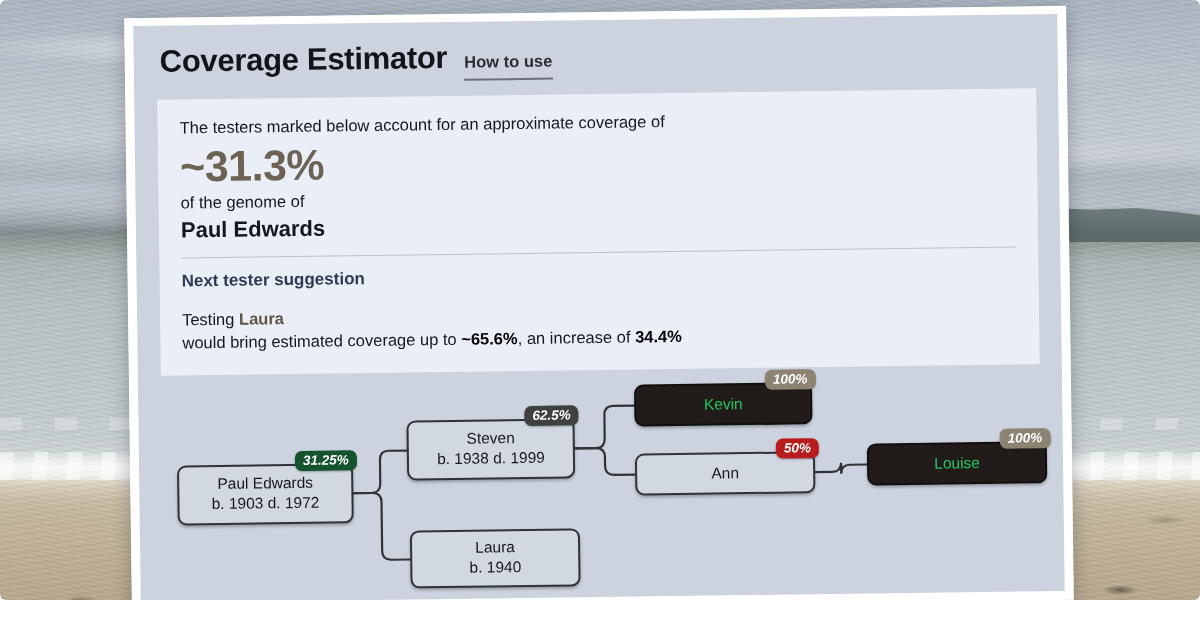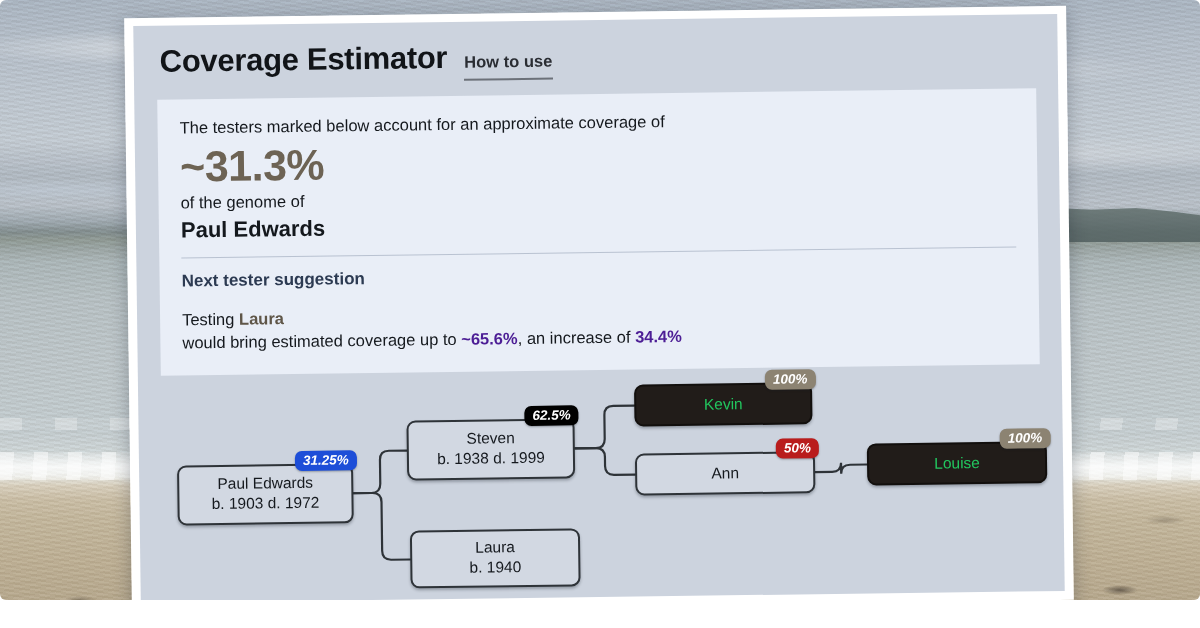--- a/index.html
+++ b/index.html
@@ -179,21 +179,21 @@
     font-weight: bold;
     color: #2c3a52;
     line-height: 1.2;
   }
   .sugg-body {
     margin-top: 16px;
     font-size: 16.5px;
     color: #14181d;
     line-height: 1.42;
   }
-  .sugg-body b { color: #4c1d95; }
+  .sugg-body b { color: #000000; }
   .name-hl { font-weight: bold; color: #5f5648; }
 
   
   .tree {
     position: relative;
     margin-top: 6px;
     height: 250px;
   }
   .tree svg { position: absolute; left:0; top:0; }
 
@@ -290,26 +290,26 @@
               <path d="M 214 114 L 232 114 Q 241 114 241 105 L 241 81 Q 241 72 250 72 L 268 72" fill="none" stroke="#2e3338" stroke-width="2.2" stroke-linecap="round"></path>
               <path d="M 214 114 L 233 114 Q 242 114 242 123 L 242 172 Q 242 181 251 181 L 270 181" fill="none" stroke="#2e3338" stroke-width="2.2" stroke-linecap="round"></path>
               <path d="M 436 72 L 457 72 Q 466 72 466 63 L 466 39 Q 466 30 475 30 L 496 30" fill="none" stroke="#2e3338" stroke-width="2.2" stroke-linecap="round"></path>
               <path d="M 436 72 L 457 72 Q 466 72 466 81 L 466 90 Q 466 99 475 99 L 496 99" fill="none" stroke="#2e3338" stroke-width="2.2" stroke-linecap="round"></path>
               <path d="M 676 99 L 693 99 Q 702 99 702 90 L 702 101 Q 702 92 711 92 L 728 92" fill="none" stroke="#2e3338" stroke-width="2.2" stroke-linecap="round"></path>
             </svg>
         <div class="node" style="left: 38px; top: 84px; width: 176px; height: 60px;">
               <div class="nm">Paul Edwards</div>
               <div class="dt">b. 1903 d. 1972</div>
             </div>
-            <div class="badge" style="background: #1d4ed8; left: 156px; top: 71px;">31.25%</div>
+            <div class="badge" style="background: #14532d; left: 156px; top: 71px;">31.25%</div>
             <div class="node" style="left: 268px; top: 42px; width: 168px; height: 60px;">
               <div class="nm">Steven</div>
               <div class="dt">b. 1938 d. 1999</div>
             </div>
-            <div class="badge" style="background: #000000; left: 386px; top: 29px;">62.5%</div>
+            <div class="badge" style="background: #404040; left: 386px; top: 29px;">62.5%</div>
             <div class="node" style="left: 270px; top: 152px; width: 170px; height: 58px;">
               <div class="nm">Laura</div>
               <div class="dt">b. 1940</div>
             </div>
             <div class="node tested" style="left: 496px; top: 9px; width: 178px; height: 42px;">
               <div class="nm">Kevin</div>
             </div>
             <div class="badge" style="background: rgb(140, 131, 114); left: 627px; top: -4px;">100%</div>
             <div class="node" style="left: 496px; top: 78px; width: 180px; height: 42px;">
               <div class="nm">Ann</div>

